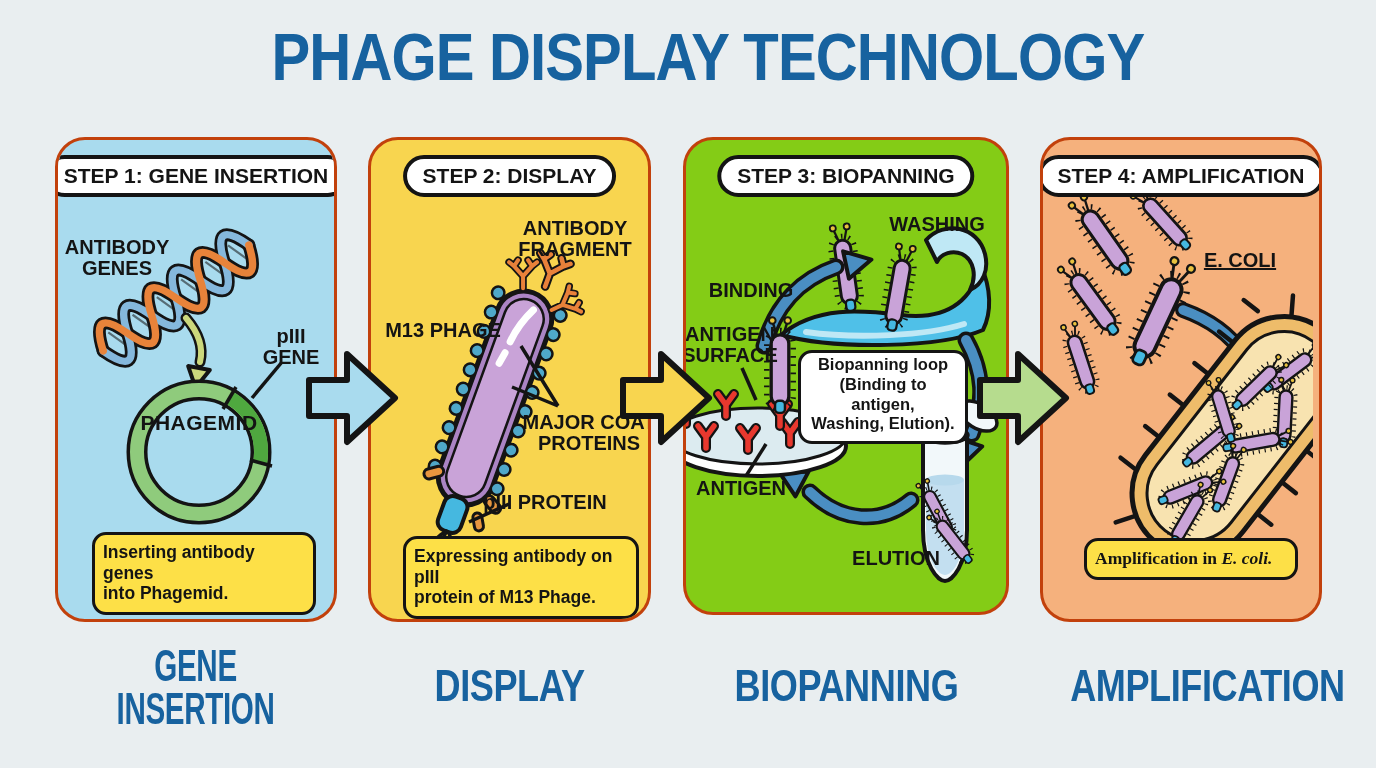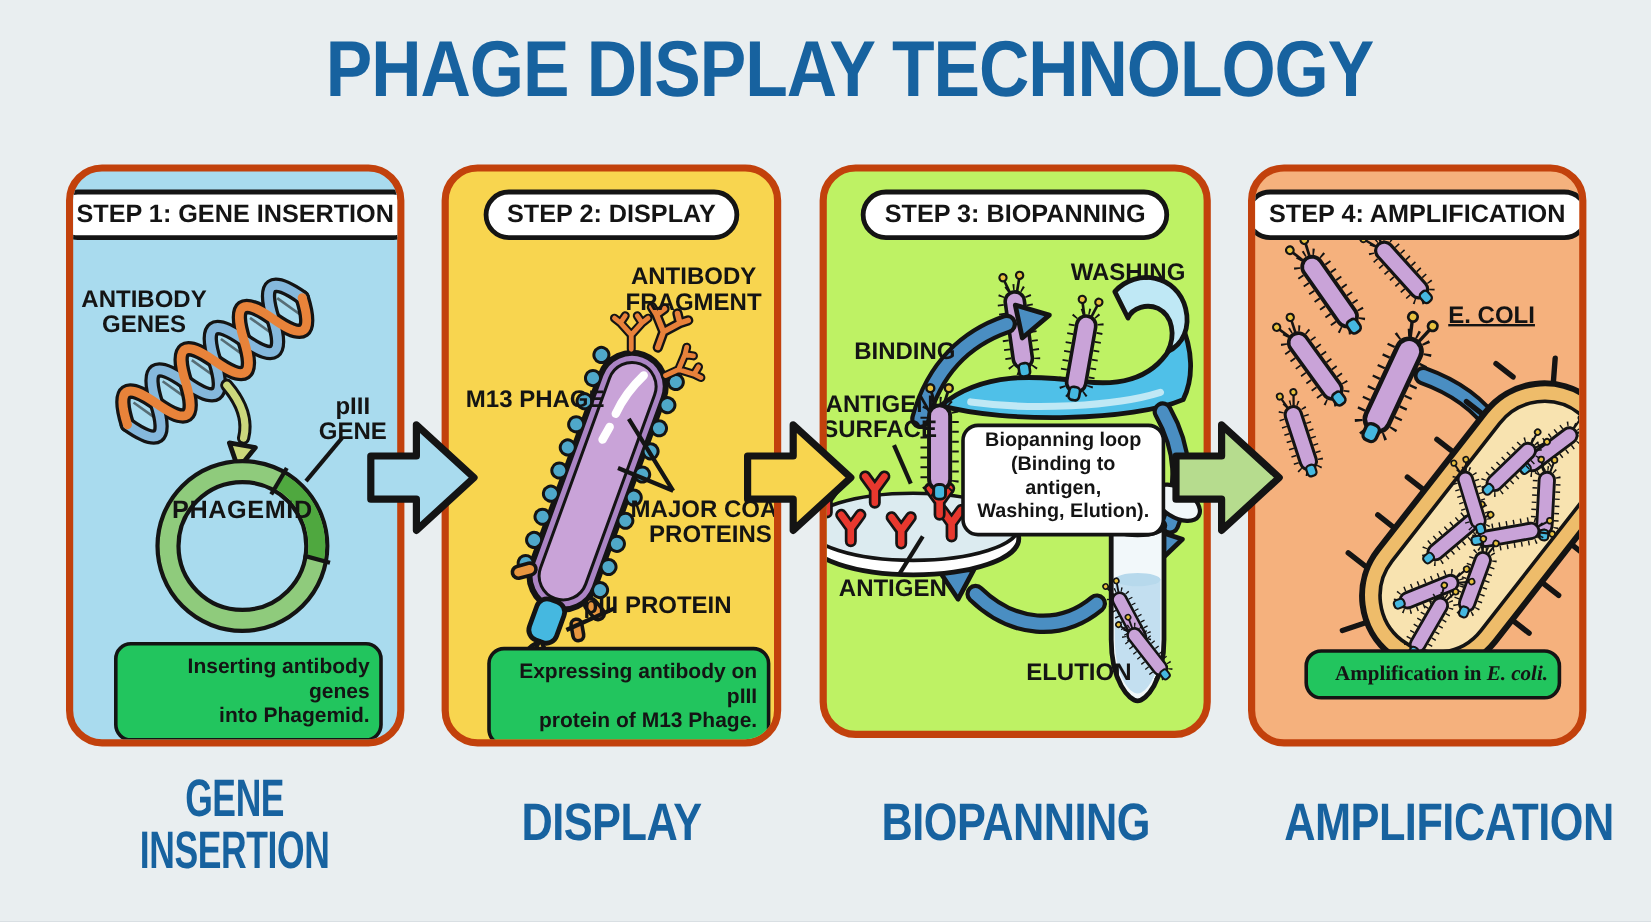--- a/index.html
+++ b/index.html
@@ -1,29 +1,29 @@
 <!DOCTYPE html>
 <html><head>
 <meta charset="utf-8">
 <style>
   html,body{margin:0;padding:0;background:#cfd6d9;}
   .canvas{position:relative;width:1376px;height:768px;background:#e9eef0;overflow:hidden;
           font-family:"Liberation Sans",sans-serif;color:#141414;}
   .big-title{position:absolute;top:24px;left:0;width:100%;text-align:center;
              font-size:66px;font-weight:bold;color:#17629f;letter-spacing:-1px;line-height:1;margin-left:20px;}
   .big-title span{display:inline-block;transform:scaleX(.88);}
-  .panel{position:absolute;box-sizing:border-box;border:6px solid #c2410c;border-radius:30px;overflow:hidden;}
+  .panel{position:absolute;box-sizing:border-box;border:3px solid #c2410c;border-radius:30px;overflow:hidden;}
   .panel>svg{position:absolute;left:0;top:0;}
   .pill{position:absolute;top:15px;left:50%;transform:translateX(-50%);background:#fff;
         border:4px solid #141414;border-radius:999px;padding:5px 16px 6px;font-weight:bold;
         font-size:21px;white-space:nowrap;line-height:1.1;z-index:3;}
   .lbl{position:absolute;transform:translateX(-50%);font-weight:bold;font-size:19px;
        text-align:center;line-height:1.04;white-space:nowrap;z-index:3;}
-  .caption{position:absolute;background:#22c55e;border:3.5px solid #141414;border-radius:14px;
-           font-weight:bold;font-size:17.5px;text-align:right;line-height:1.18;
+  .caption{position:absolute;background:#fde047;border:3.5px solid #141414;border-radius:14px;
+           font-weight:bold;font-size:17.5px;text-align:left;line-height:1.18;
            padding:7px 8px 8px;z-index:3;}
   .loopnote{position:absolute;background:#fff;border:3.5px solid #141414;border-radius:14px;
             font-weight:bold;font-size:16.5px;text-align:center;line-height:1.2;
             padding:2px 6px 7px;z-index:3;}
   .footer{position:absolute;color:#17629f;font-weight:bold;font-size:44px;line-height:.98;
           text-align:center;letter-spacing:-.5px;}
   .footer span{display:inline-block;transform:scaleX(.82);}
   .flow-arrow{position:absolute;z-index:5;}
 </style>
 </head>
@@ -144,21 +144,21 @@
     </div>
     <div class="lbl" style="left:174px;top:352px;font-size:20px;">
       <span>pIII PROTEIN</span>
     </div>
     <div class="caption" style="left:32px;top:396px;width:214px;">
       <span style="display:block">Expressing antibody on pIII</span>
       <span style="display:block">protein of M13 Phage.</span>
     </div>
   </div>
 
-  <div class="panel" style="left:683px;top:137px;width:326px;height:478px;background:#bef264;">
+  <div class="panel" style="left:683px;top:137px;width:326px;height:478px;background:#84cc16;">
     <svg width="314" height="466" viewBox="0 0 314 466">
       <g>
         <path d="M95,195 C130,166 175,170 215,175 C256,180 284,166 295,126 C305,148 306,172 297,190 C255,208 150,210 95,195 Z" fill="#4fc0e8" stroke="#141414" stroke-width="4" stroke-linejoin="round"></path>
         <path d="M240,100 C258,80 292,86 299,114 C303,130 297,144 284,150 C291,136 288,120 276,114 C267,110 255,113 251,122 Z" fill="#bfe8f5" stroke="#141414" stroke-width="4" stroke-linejoin="round"></path>
         <path d="M120,192 C170,199 240,196 278,184" fill="none" stroke="#bfe8f5" stroke-width="6" stroke-linecap="round"></path>
       </g>
       <use href="#phage-s" transform="translate(160,132) rotate(-8)"></use>
       <use href="#phage-s" transform="translate(212,152) rotate(10)"></use>
       <g>
         <path d="M78,206 C90,162 118,138 150,127" fill="none" stroke="#141414" stroke-width="17" stroke-linecap="round"></path>

